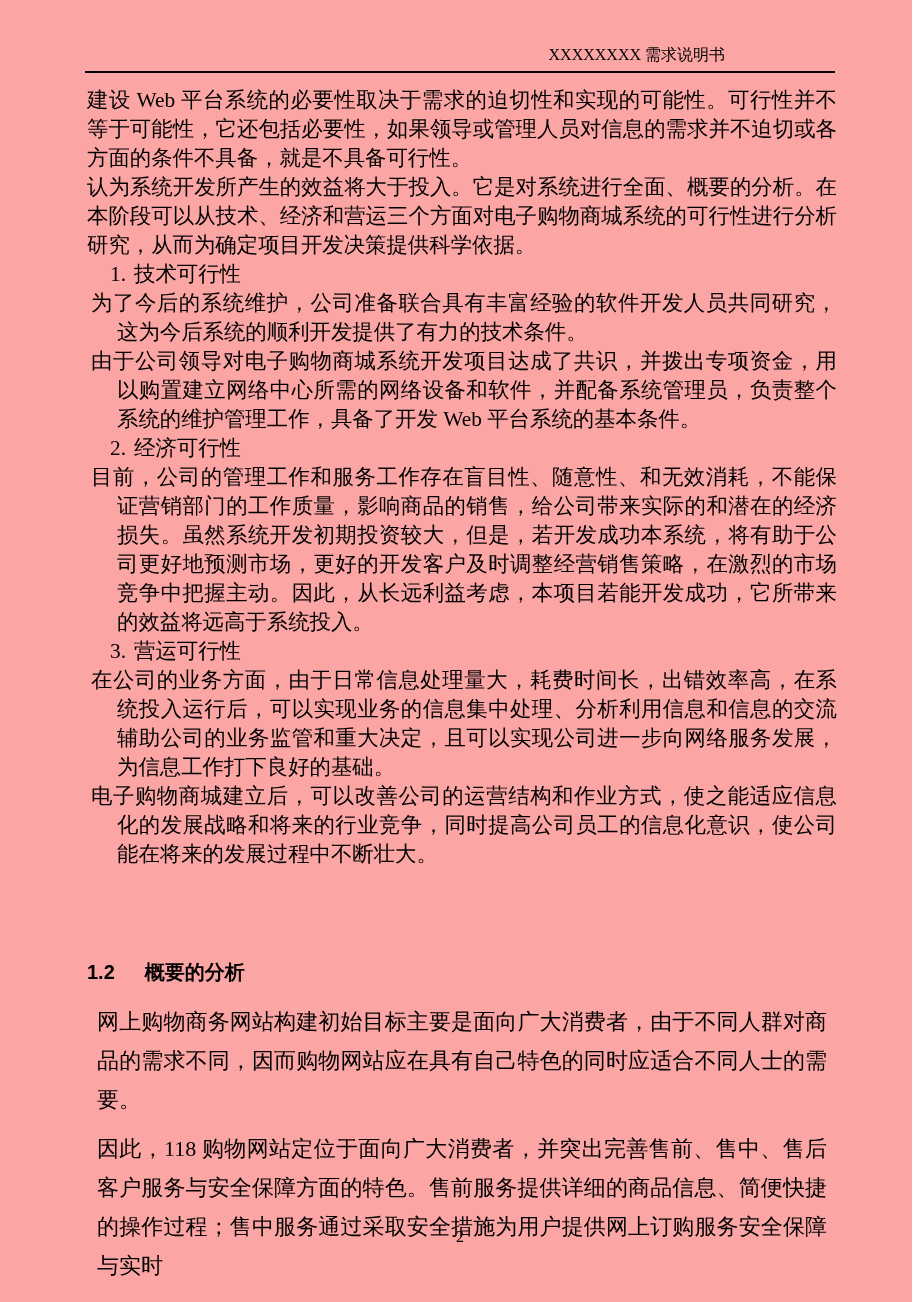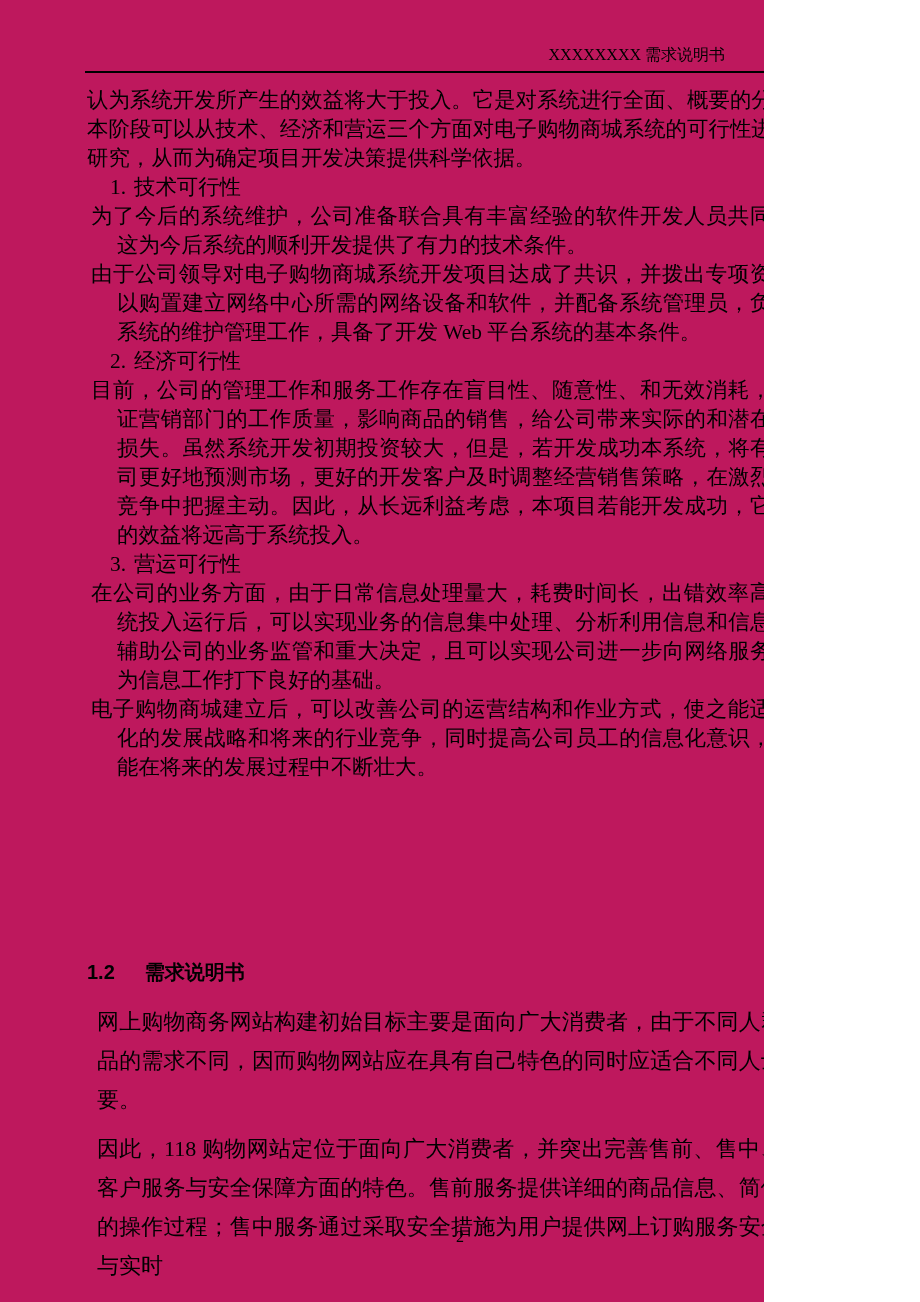--- a/index.html
+++ b/index.html
@@ -1,20 +1,20 @@
 <!DOCTYPE html>
 <html><head>
 <meta charset="utf-8">
 <style>
   html, body { margin: 0; padding: 0; background: #ffffff; }
   .page {
     position: relative;
-    width: 764px;
+    width: 912px;
     height: 1302px;
-    background: #be185d;
+    background: #fca5a5;
     color: #000000;
     font-family: "Liberation Serif", "DejaVu Serif", serif;
     overflow: hidden;
   }
   
   .header-text {
     position: absolute;
     top: 44px;
     left: 87px;
     width: 750px;
@@ -104,20 +104,21 @@
 </head>
 <body>
 
 <div class="page">
 
   <div class="header-text">XXXXXXXX 需求说明书</div>
   <div class="header-rule"></div>
 
   <div class="sec1">
 
+    <p class="body-p">建设 Web 平台系统的必要性取决于需求的迫切性和实现的可能性。可行性并不等于可能性，它还包括必要性，如果领导或管理人员对信息的需求并不迫切或各方面的条件不具备，就是不具备可行性。</p>
     <p class="body-p">认为系统开发所产生的效益将大于投入。它是对系统进行全面、概要的分析。在本阶段可以从技术、经济和营运三个方面对电子购物商城系统的可行性进行分析研究，从而为确定项目开发决策提供科学依据。</p>
 
     <div class="list-item">
       <span class="li-label">1.</span><span>技术可行性</span>
     </div>
     <p class="body-p hang">为了今后的系统维护，公司准备联合具有丰富经验的软件开发人员共同研究，这为今后系统的顺利开发提供了有力的技术条件。</p>
     <p class="body-p hang">由于公司领导对电子购物商城系统开发项目达成了共识，并拨出专项资金，用以购置建立网络中心所需的网络设备和软件，并配备系统管理员，负责整个系统的维护管理工作，具备了开发 Web 平台系统的基本条件。</p>
 
     <div class="list-item">
       <span class="li-label">2.</span><span>经济可行性</span>
@@ -126,21 +127,21 @@
 
     <div class="list-item">
       <span class="li-label">3.</span><span>营运可行性</span>
     </div>
     <p class="body-p hang">在公司的业务方面，由于日常信息处理量大，耗费时间长，出错效率高，在系统投入运行后，可以实现业务的信息集中处理、分析利用信息和信息的交流辅助公司的业务监管和重大决定，且可以实现公司进一步向网络服务发展，为信息工作打下良好的基础。</p>
     <p class="body-p hang">电子购物商城建立后，可以改善公司的运营结构和作业方式，使之能适应信息化的发展战略和将来的行业竞争，同时提高公司员工的信息化意识，使公司能在将来的发展过程中不断壮大。</p>
 
   </div>
 
   <h2 class="sec2-heading">
-    <span class="sec-num">1.2</span><span>需求说明书</span>
+    <span class="sec-num">1.2</span><span>概要的分析</span>
   </h2>
 
   <div class="sec2-body">
     <p class="body2-p">网上购物商务网站构建初始目标主要是面向广大消费者，由于不同人群对商品的需求不同，因而购物网站应在具有自己特色的同时应适合不同人士的需要。</p>
     <p class="body2-p">因此，118 购物网站定位于面向广大消费者，并突出完善售前、售中、售后客户服务与安全保障方面的特色。售前服务提供详细的商品信息、简便快捷的操作过程；售中服务通过采取安全措施为用户提供网上订购服务安全保障与实时</p>
   </div>
 
   <div class="footer">
     <span>2</span>
   </div>

